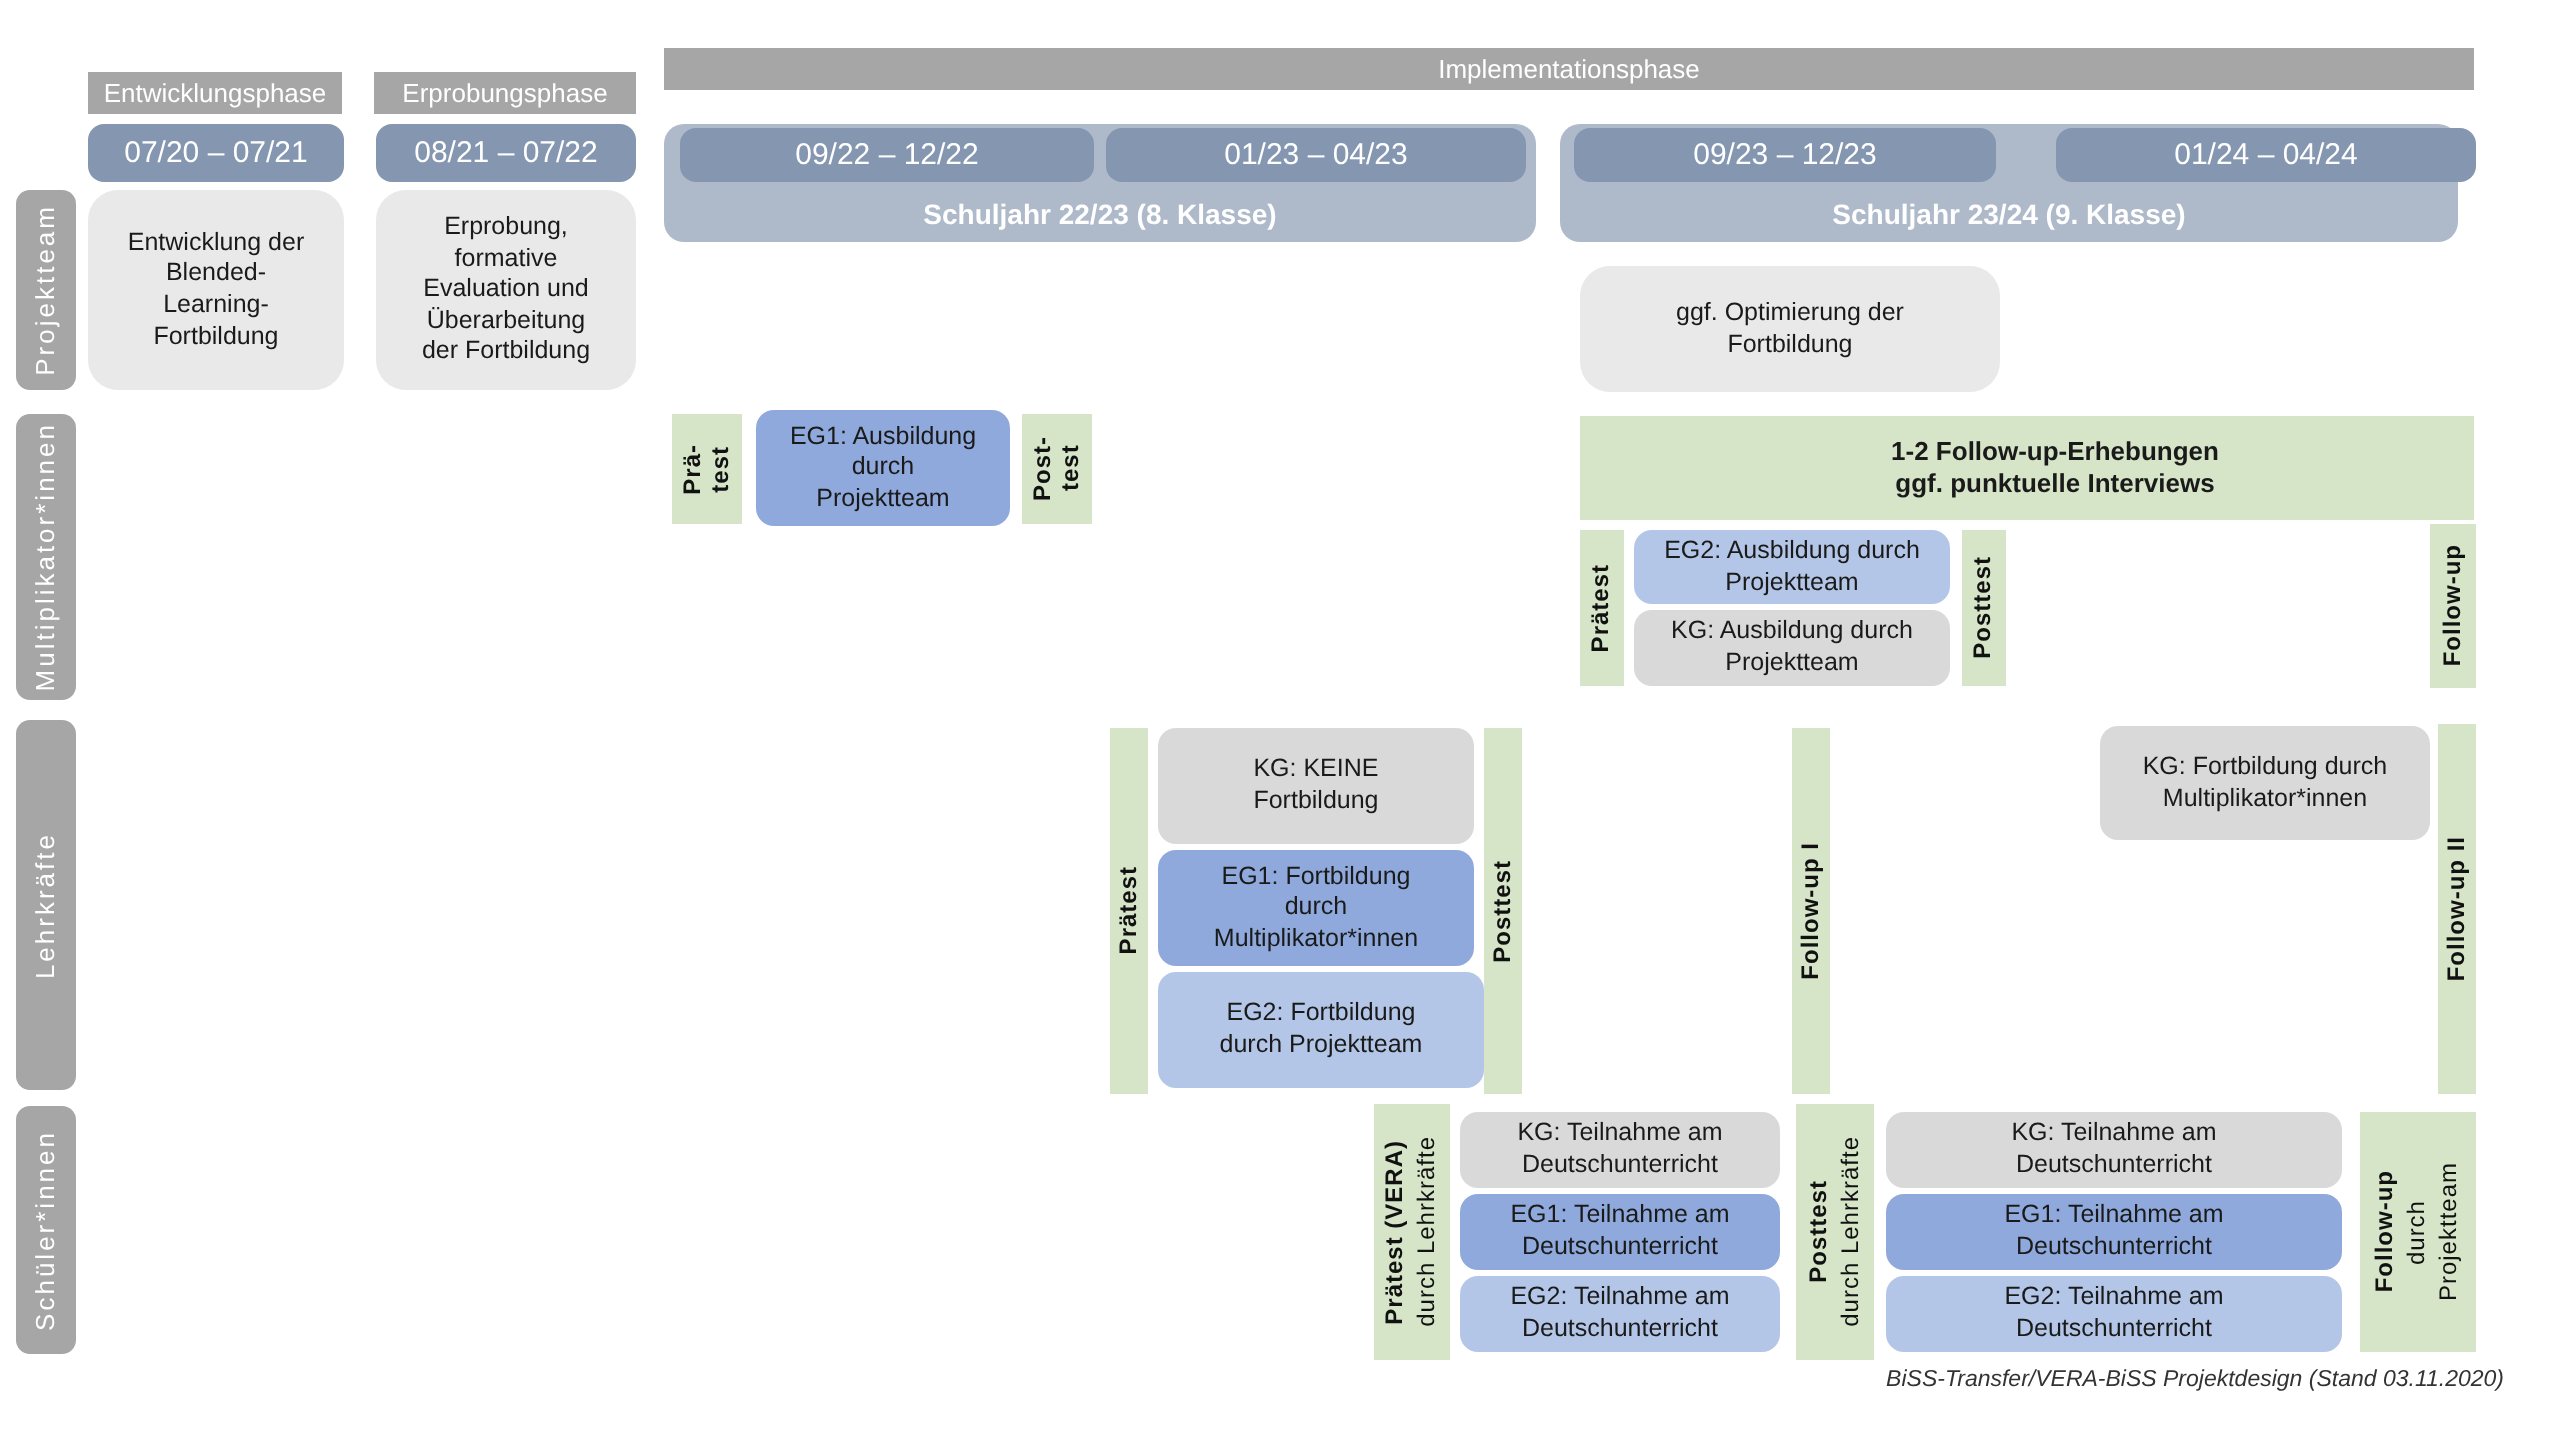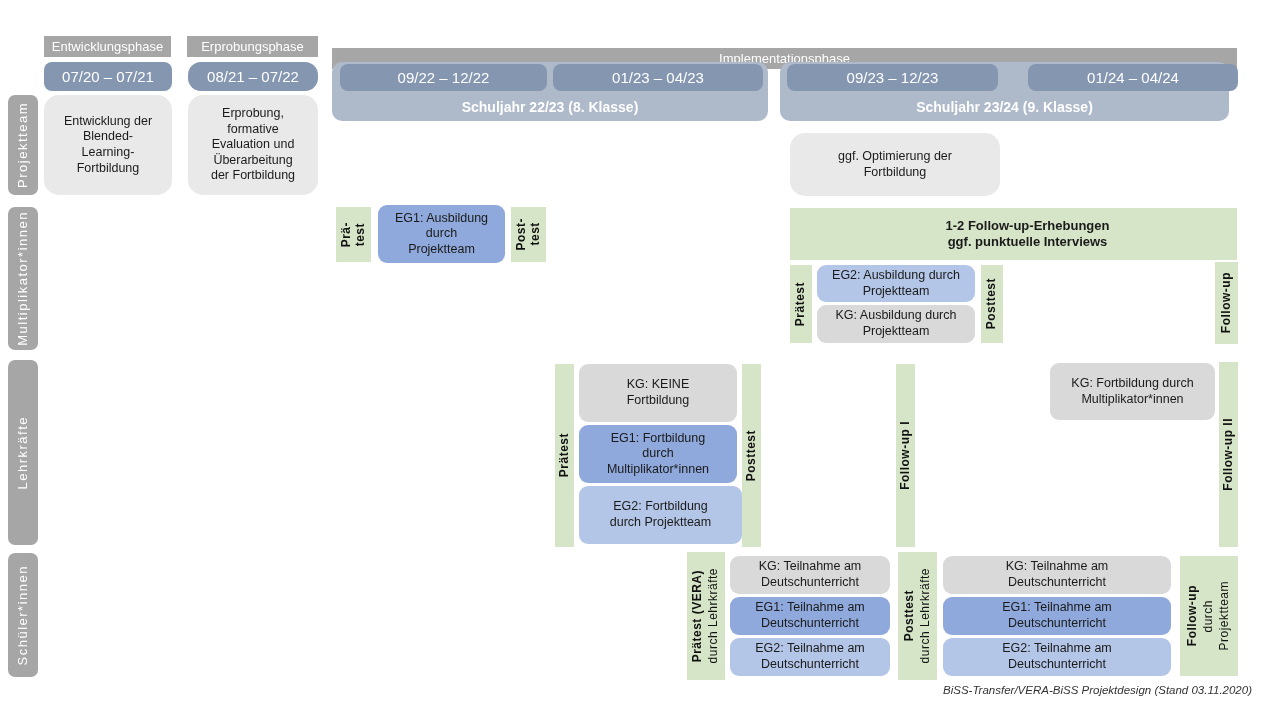--- a/index.html
+++ b/index.html
@@ -37,24 +37,24 @@
 
   .footer { font-size:11.5px; font-style:italic; color:#333; text-align:right; }
 </style>
 </head>
 <body>
 
 <div class="canvas">
 
   <div class="abs phase" style="left:44px; top:36px; width:127px; height:21px;">Entwicklungsphase</div>
   <div class="abs phase" style="left:187px; top:36px; width:131px; height:21px;">Erprobungsphase</div>
-  <div class="abs phase" style="left:332px; top:48px; width:905px; height:21px;">Implementationsphase</div>
+  <div class="abs phase" style="left:332px; top:24px; width:905px; height:21px;">Implementationsphase</div>
 
   <div class="abs datebar" style="left:44px; top:62px; width:128px; height:29px;">07/20 – 07/21</div>
-  <div class="abs datebar" style="left:188px; top:62px; width:130px; height:29px;border-radius:13px;">08/21 – 07/22</div>
+  <div class="abs datebar" style="left:188px; top:62px; width:130px; height:29px;">08/21 – 07/22</div>
 
   <div class="abs sj" style="left:332px; top:62px; width:436px; height:59px;">
     <div class="datebar abs" style="left:8px; top:2px; width:207px; height:27px;">09/22 – 12/22</div>
     <div class="datebar abs" style="left:221px; top:2px; width:210px; height:27px;">01/23 – 04/23</div>
     <div class="sj-label">Schuljahr 22/23 (8. Klasse)</div>
   </div>
 
   <div class="abs sj" style="left:780px; top:62px; width:449px; height:59px;">
     <div class="datebar abs" style="left:7px; top:2px; width:211px; height:27px;">09/23 – 12/23</div>
     <div class="datebar abs" style="left:230px; top:2px; width:210px; height:27px;margin-left:18px;">01/24 – 04/24</div>

